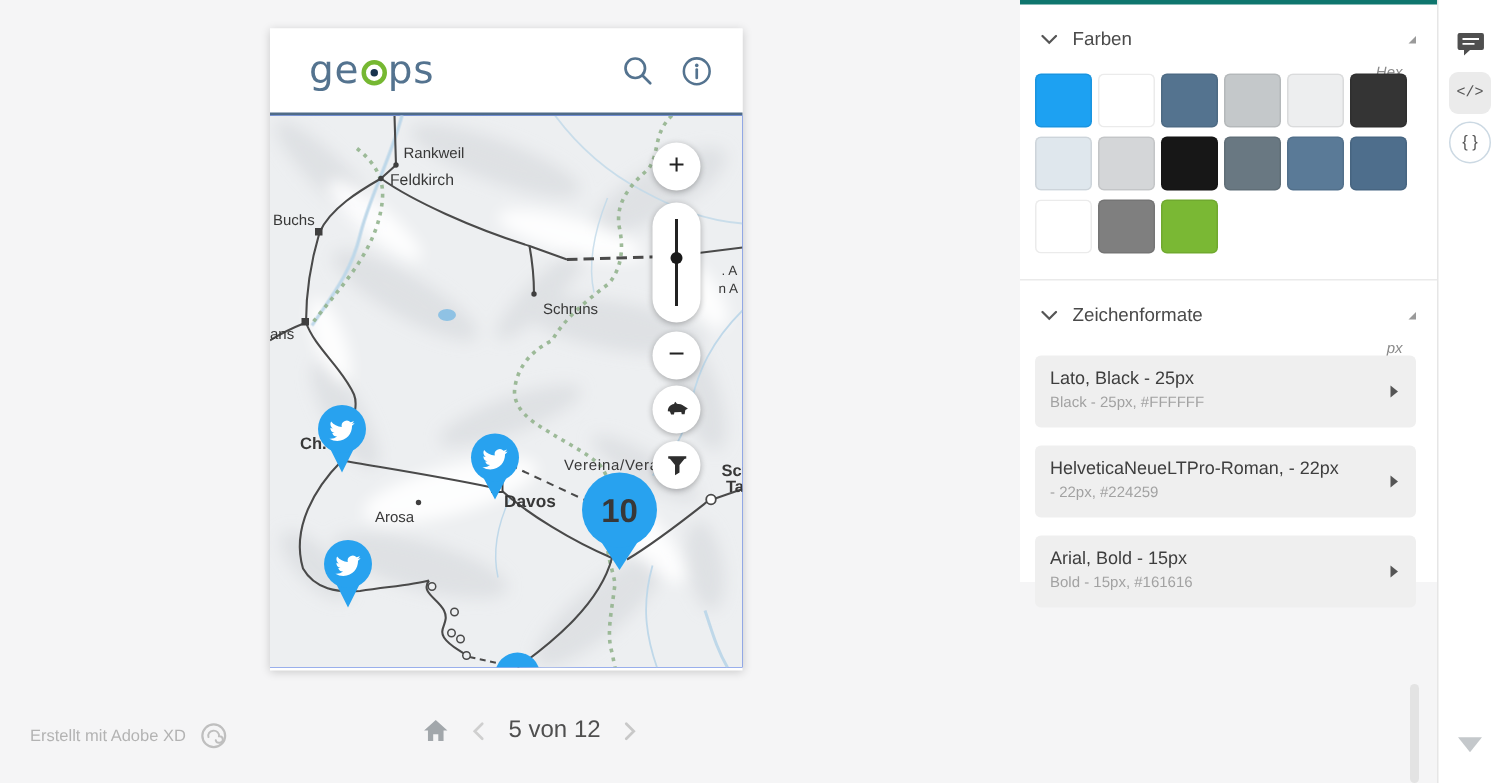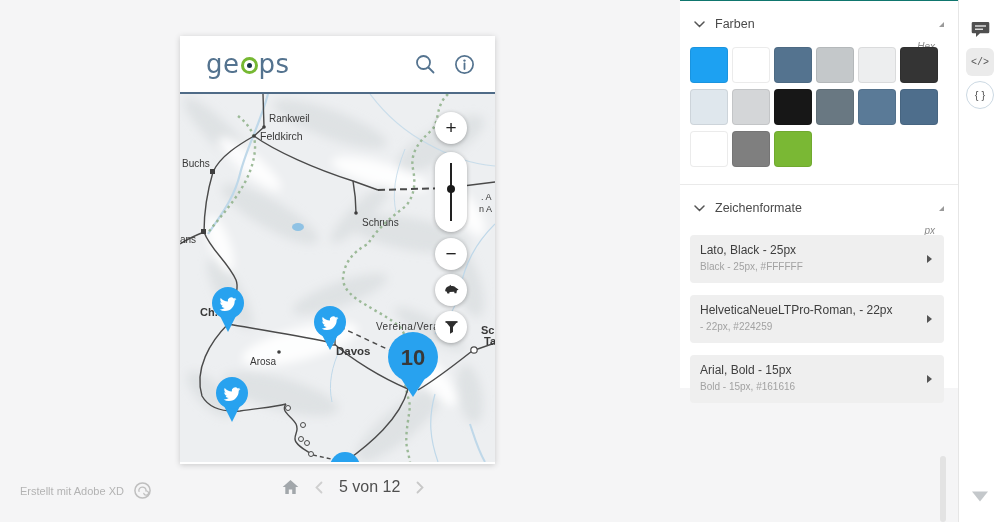--- a/index.html
+++ b/index.html
@@ -6,21 +6,21 @@
   html,body { width:1000px; height:522px; overflow:hidden; }
   body {
     position:relative;
     background:#f5f5f6;
     font-family:"Liberation Sans", sans-serif;
     -webkit-font-smoothing:antialiased;
   }
 
   
   .phone-card {
-    position:absolute; left:180px; top:36px; width:315px; height:428px;
+    position:absolute; left:180px; top:19px; width:315px; height:428px;
     background:#fff; box-shadow:0 1px 6px rgba(0,0,0,.18);
   }
   .phone-header {
     position:relative; height:58px; display:flex; align-items:center;
     padding:0 20px 0 26px; background:#fff; border-bottom:2px solid #4f6b87;
   }
   .logo { display:flex; align-items:center; font-family:"DejaVu Sans", sans-serif;
     font-size:26px; color:#54738f; letter-spacing:.5px; }
   .logo .o-ring {
     width:17px; height:17px; border:3.5px solid #76b832; border-radius:50%;
@@ -61,21 +61,21 @@
   .credit {
     position:absolute; left:20px; top:481px; display:flex; align-items:center; gap:9px;
     font-size:11px; color:#b3b3b3;
   }
   .pagination { position:absolute; left:282px; top:478px; display:flex; align-items:center; gap:16px; }
   .page-label { font-size:16px; color:#4f4f4f; }
 
   
   .panel {
     position:absolute; left:680px; top:0; width:278px; height:388px; background:#fff;
-    border-top:1px solid #0f766e;
+    border-top:3px solid #0f766e;
   }
   .section-header { display:flex; align-items:center; height:34px; padding:0 14px; margin-top:6px; }
   .section-header .title { margin-left:10px; font-size:12.5px; color:#4a4a4a; }
   .unit-select { margin-left:auto; display:flex; align-items:center; gap:4px; cursor:default; }
   .unit-select .unit { font-size:10px; font-style:italic; color:#8a8a8a;margin-top:44px; }
   .corner-tri { width:0; height:0; border-left:5px solid transparent; border-bottom:5px solid #9a9a9a; }
 
   .swatch-grid {
     display:grid; grid-template-columns:repeat(6,38px); gap:6px 4px; padding:6px 10px 0 10px;
   }

